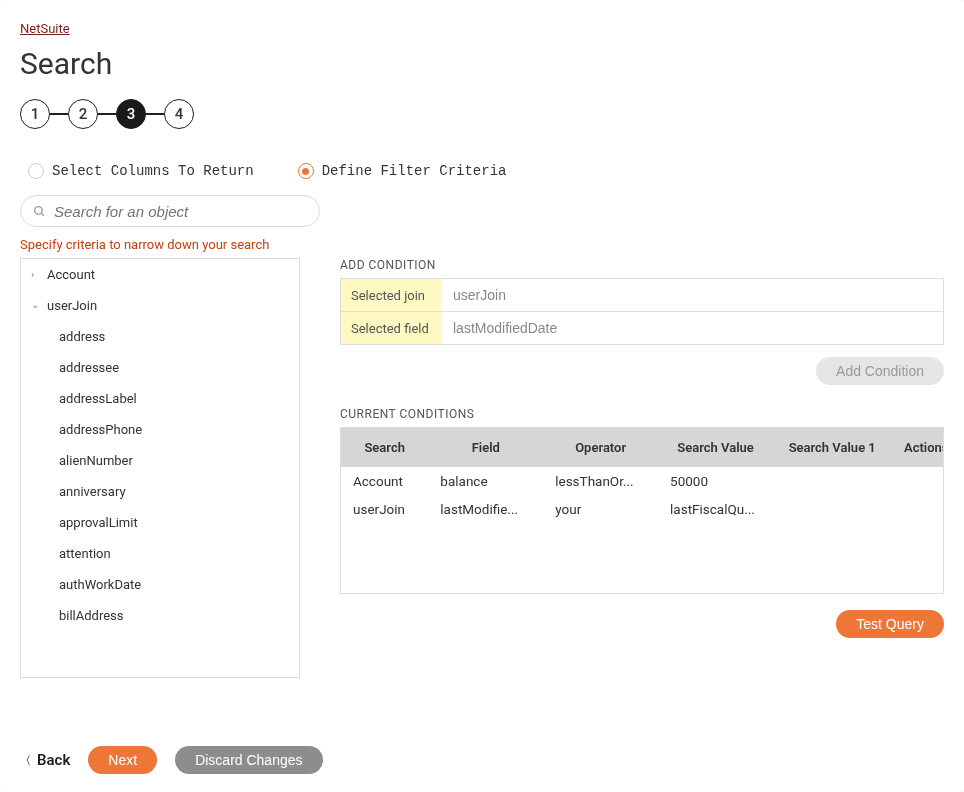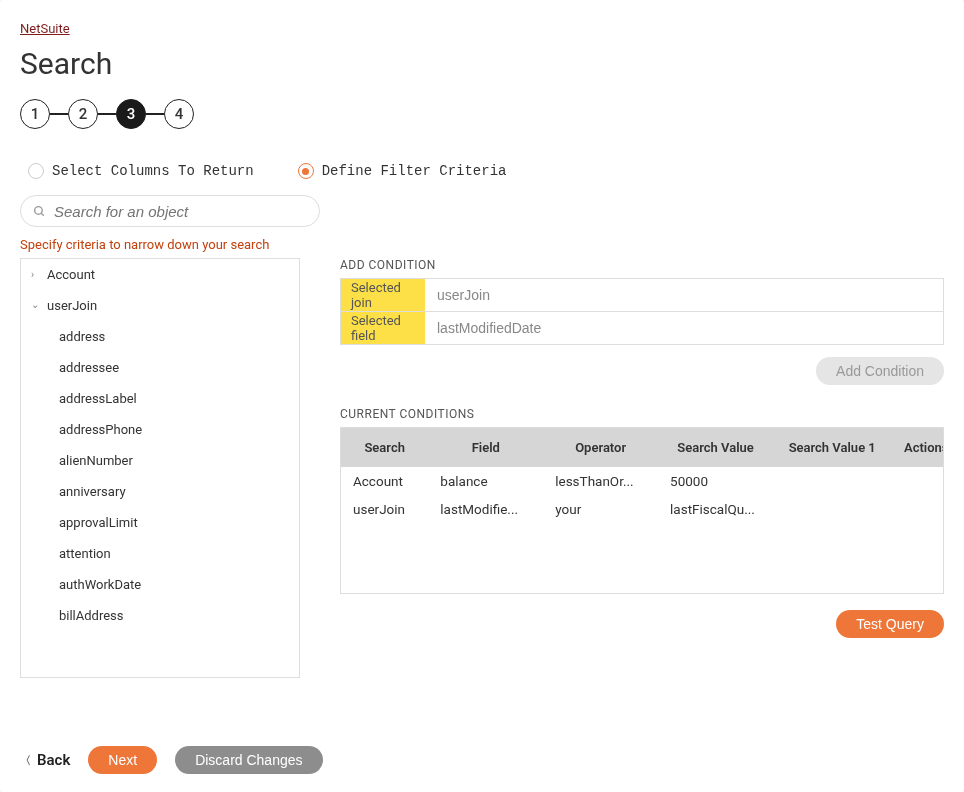--- a/index.html
+++ b/index.html
@@ -180,27 +180,28 @@
   }
   .form-row {
     display: flex;
     border: 1px solid #ddd;
     border-bottom: none;
   }
   .form-row:last-of-type {
     border-bottom: 1px solid #ddd;
   }
   .form-label-cell {
-    width: 84px;
-    background: #fde047;
+    width: 100px;
+    background: #fef9c3;
     font-size: 13px;
     color: #555;
     display: flex;
     align-items: center;
     padding: 0 10px;
+    text-align: center;
   }
   .form-input-cell {
     flex: 1;
   }
   .form-input {
     width: 100%;
     height: 32px;
     border: none;
     outline: none;
     padding: 0 12px;

